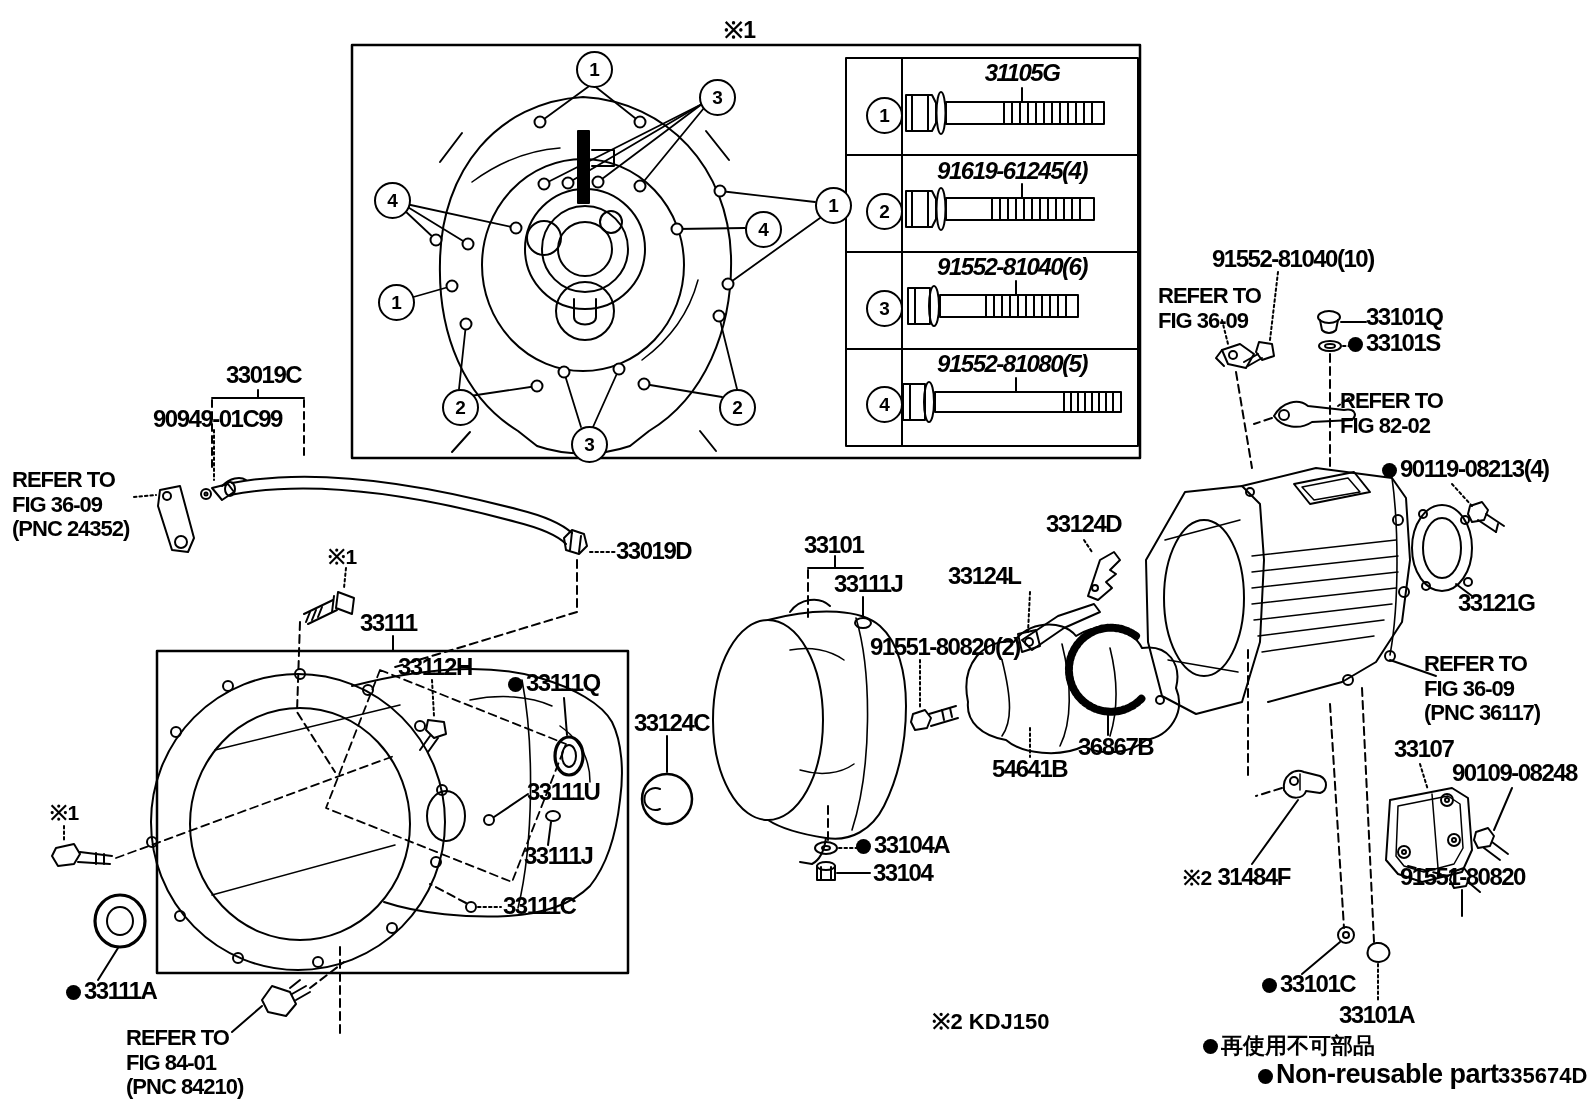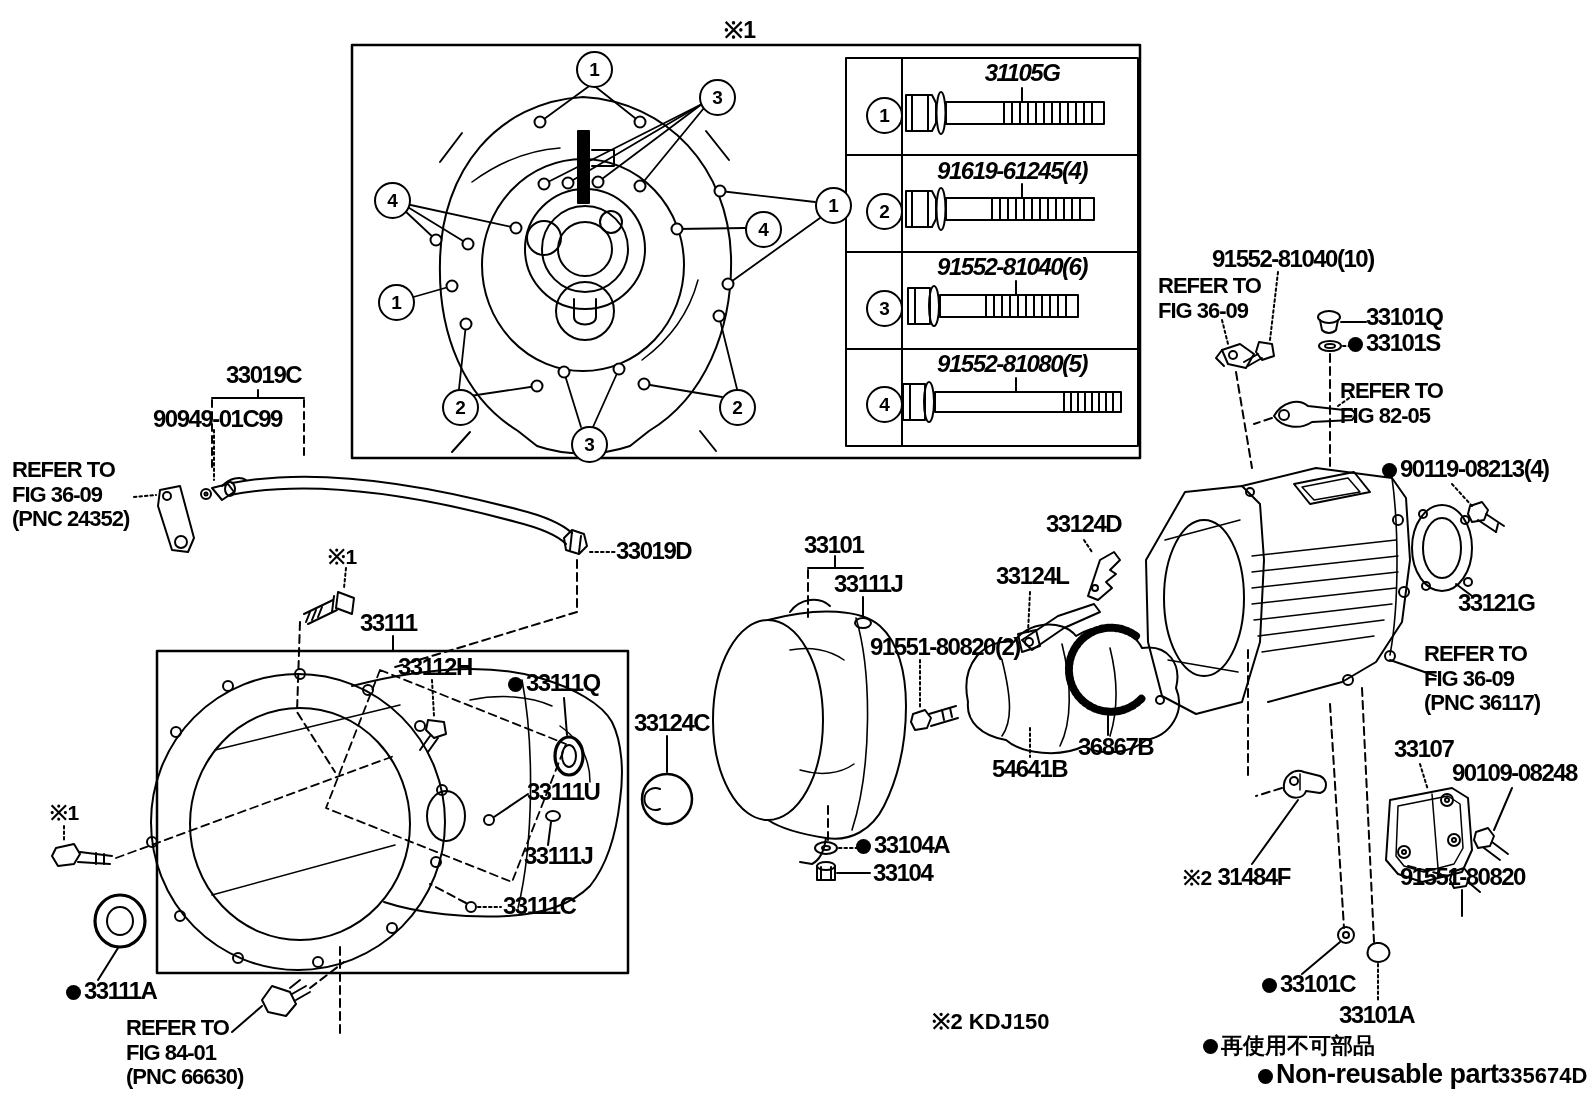--- a/index.html
+++ b/index.html
@@ -1,21 +1,21 @@
 <!DOCTYPE html>
 <html><head>
 <meta charset="utf-8">
 <style>
   html,body{margin:0;padding:0;background:#fff;}
   .stage{position:relative;width:1592px;height:1099px;background:#fff;overflow:hidden;
          font-family:"Liberation Sans",sans-serif;color:#000;}
   .art{position:absolute;left:0;top:0;}
   .lbl{position:absolute;font-weight:700;font-size:24px;letter-spacing:-1.5px;
        white-space:nowrap;line-height:1.05;}
-  .ref{font-size:22px;letter-spacing:-1px;line-height:1.12;}
+  .ref{font-size:22px;letter-spacing:-1px;line-height:1.12;margin-top:10px;}
   .tlbl{transform:translateX(-50%);font-style:italic;}
   .mk{font-size:21px;letter-spacing:0;}
   .blt{display:inline-block;width:15px;height:15px;border-radius:50%;background:#000;
        margin-right:3px;vertical-align:-1px;}
   .co{position:absolute;width:33px;height:33px;border:2.5px solid #000;border-radius:50%;
       background:#fff;display:flex;align-items:center;justify-content:center;
       font-weight:700;font-size:19px;z-index:3;}
   .lbl{z-index:3;}
   .code{letter-spacing:0;font-size:22px;}
   .jp{font-size:22px;letter-spacing:0;}
@@ -491,21 +491,21 @@
 <div class="lbl" style="left:398px;top:654px">33112H</div>
 <div class="lbl" style="left:508px;top:670px"><span class="blt"></span><span>33111Q</span></div>
 <div class="lbl" style="left:634px;top:710px">33124C</div>
 <div class="lbl" style="left:527px;top:779px">33111U</div>
 <div class="lbl" style="left:524px;top:843px">33111J</div>
 <div class="lbl" style="left:503px;top:893px">33111C</div>
 <div class="lbl" style="left:66px;top:978px"><span class="blt"></span><span>33111A</span></div>
 <div class="lbl" style="left:804px;top:532px">33101</div>
 <div class="lbl" style="left:834px;top:571px">33111J</div>
 <div class="lbl" style="left:870px;top:634px">91551-80820(2)</div>
-<div class="lbl" style="left:996px;top:563px">33124L</div>
+<div class="lbl" style="left:948px;top:563px">33124L</div>
 <div class="lbl" style="left:1046px;top:511px">33124D</div>
 <div class="lbl" style="left:1078px;top:734px">36867B</div>
 <div class="lbl" style="left:992px;top:756px">54641B</div>
 <div class="lbl" style="left:856px;top:832px"><span class="blt"></span><span>33104A</span></div>
 <div class="lbl" style="left:873px;top:860px">33104</div>
 <div class="lbl" style="left:1212px;top:246px">91552-81040(10)</div>
 <div class="lbl" style="left:1366px;top:304px">33101Q</div>
 <div class="lbl" style="left:1348px;top:330px"><span class="blt"></span><span>33101S</span></div>
 <div class="lbl" style="left:1382px;top:456px"><span class="blt"></span><span>90119-08213(4)</span></div>
 <div class="lbl" style="left:1458px;top:590px">33121G</div>
@@ -517,29 +517,29 @@
 <div class="lbl" style="left:1339px;top:1002px">33101A</div>
 
 <div class="lbl ref" style="left:12px;top:458px">
   <div>REFER TO</div>
   <div>FIG 36-09</div>
   <div>(PNC 24352)</div>
 </div>
 <div class="lbl ref" style="left:126px;top:1016px">
   <div>REFER TO</div>
   <div>FIG 84-01</div>
-  <div>(PNC 66630)</div>
+  <div>(PNC 84210)</div>
 </div>
 <div class="lbl ref" style="left:1158px;top:274px">
   <div>REFER TO</div>
   <div>FIG 36-09</div>
 </div>
 <div class="lbl ref" style="left:1340px;top:379px">
   <div>REFER TO</div>
-  <div>FIG 82-05</div>
+  <div>FIG 82-02</div>
 </div>
 <div class="lbl ref" style="left:1424px;top:642px">
   <div>REFER TO</div>
   <div>FIG 36-09</div>
   <div>(PNC 36117)</div>
 </div>
 
 <div class="lbl mk" style="left:932px;top:1010px;font-size:22px"><span>※2</span> <span>KDJ150</span></div>
 <div class="lbl jp" style="left:1203px;top:1034px"><span class="blt"></span><span>再使用不可部品</span></div>
 <div class="lbl" style="left:1258px;top:1060px;font-size:27px;letter-spacing:-0.5px"><span class="blt"></span><span>Non-reusable part</span></div>

